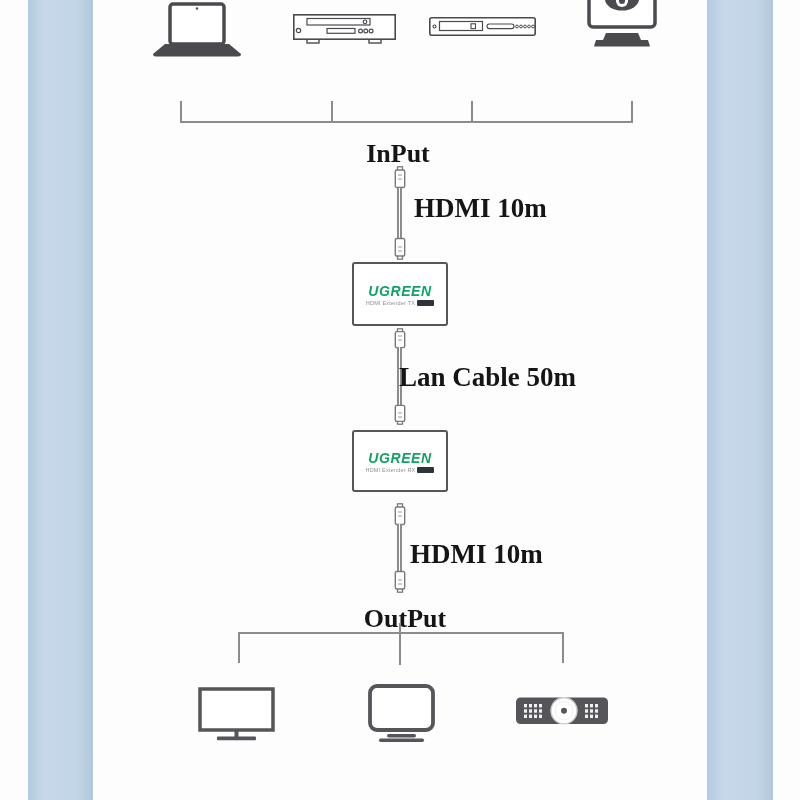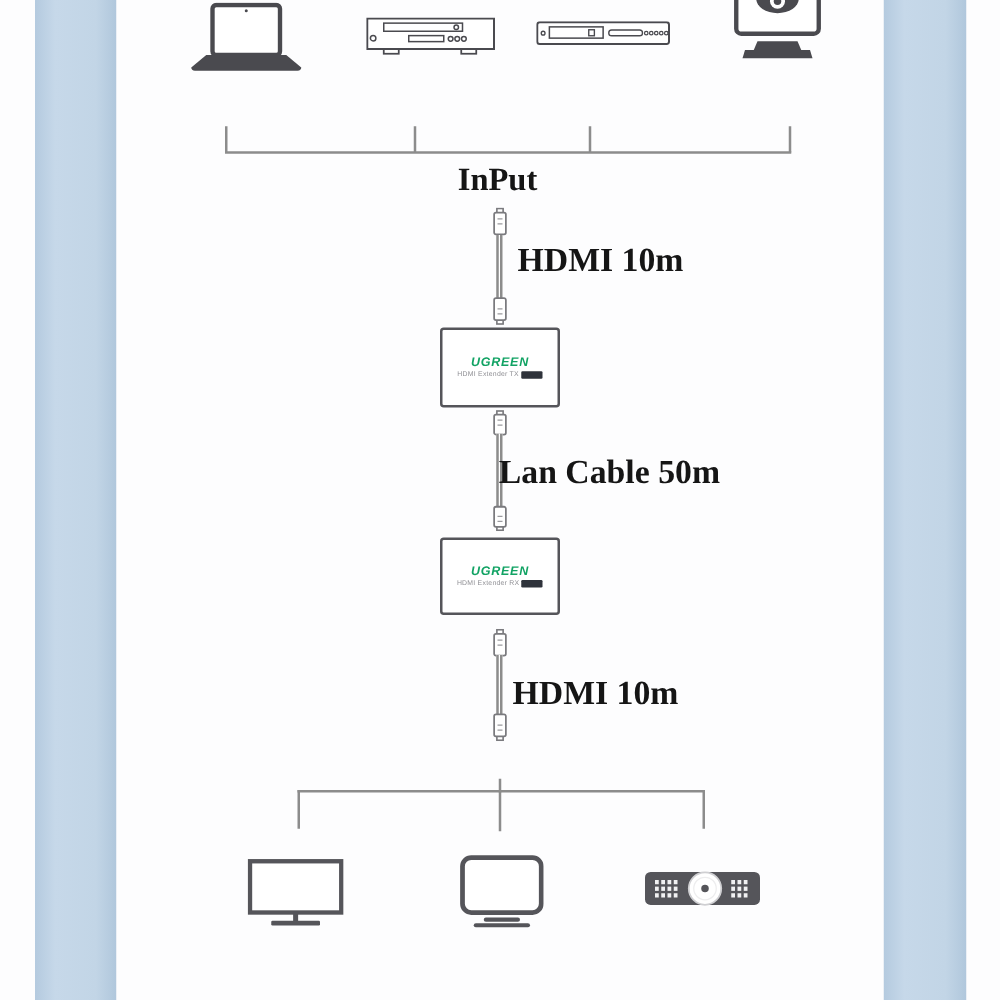--- a/index.html
+++ b/index.html
@@ -5,33 +5,33 @@
   html,body{margin:0;padding:0;background:#ffffff;}
   #canvas{
     position:relative;width:800px;height:800px;margin:0 auto;
     background:#fdfdfe;overflow:hidden;
     font-family:"Liberation Sans",sans-serif;
   }
   .band{position:absolute;top:0;height:800px;width:65px;
     background:linear-gradient(90deg,#b4cadf,#c6d8e9 25%,#c2d5e6 75%,#b0c7dc);}
   .lbl{position:absolute;font-family:"Liberation Serif",serif;font-weight:700;
     color:#151515;white-space:nowrap;}
-  .lbl-center{text-align:center;}
+  .lbl-center{text-align:center;margin-top:10px;}
   .hline{position:absolute;height:2px;background:#8c8c8c;}
   .vline{position:absolute;width:2px;background:#8c8c8c;}
   .cable{position:absolute;width:5px;background:#fff;
     border-left:2px solid #8c8c8c;border-right:2px solid #8c8c8c;box-sizing:border-box;}
   .icon{position:absolute;line-height:0;}
   .flip{transform:rotate(180deg);}
   .extender-box{
     position:absolute;width:96px;box-sizing:border-box;
     border:2px solid #55555a;border-radius:3px;background:#fff;
     display:flex;flex-direction:column;align-items:center;justify-content:center;gap:1px;
   }
-  .brand{font-size:10px;font-weight:800;letter-spacing:.6px;color:#12a364;
+  .brand{font-size:14px;font-weight:800;letter-spacing:.6px;color:#12a364;
     font-family:"Liberation Sans",sans-serif;font-style:italic;}
   .model-row{display:flex;align-items:center;gap:2px;}
   .model{font-size:5.5px;color:#8f8f94;letter-spacing:.2px;}
   .badge{display:inline-block;width:17px;height:6px;background:#2f333b;border-radius:1px;}
   svg{display:block;}
 </style>
 </head>
 <body>
 
 <div id="canvas">
@@ -162,20 +162,21 @@
   <div class="icon flip" style="left:393px;top:570px;">
     <svg width="14" height="23" viewBox="0 0 14 23">
       <rect x="4.5" y="0.8" width="5" height="4" fill="#fff" stroke="#7a7a7e" stroke-width="1.3"></rect>
       <rect x="2.3" y="4" width="9.4" height="17.5" rx="1.5" fill="#fff" stroke="#7a7a7e" stroke-width="1.4"></rect>
       <line x1="5" y1="9" x2="9" y2="9" stroke="#9a9a9e" stroke-width="1"></line>
       <line x1="5" y1="13" x2="9" y2="13" stroke="#9a9a9e" stroke-width="1"></line>
     </svg>
   </div>
   <div class="lbl" style="left:410px;top:539px;font-size:27px;">HDMI 10m</div>
 
+  <div class="lbl lbl-center" style="left:305px;top:594px;width:200px;font-size:26px;">OutPut</div>
 
   <div class="vline" style="left:399px;top:623px;height:11px;"></div>
   <div class="hline" style="left:238px;top:632px;width:326px;"></div>
   <div class="vline" style="left:238px;top:632px;height:31px;"></div>
   <div class="vline" style="left:399px;top:632px;height:33px;"></div>
   <div class="vline" style="left:562px;top:632px;height:31px;"></div>
 
   <div class="icon" style="left:198px;top:687px;">
     <svg width="77" height="55" viewBox="0 0 77 55">
       <rect x="2" y="2" width="73" height="41" fill="#fff" stroke="#55555a" stroke-width="3.5"></rect>

